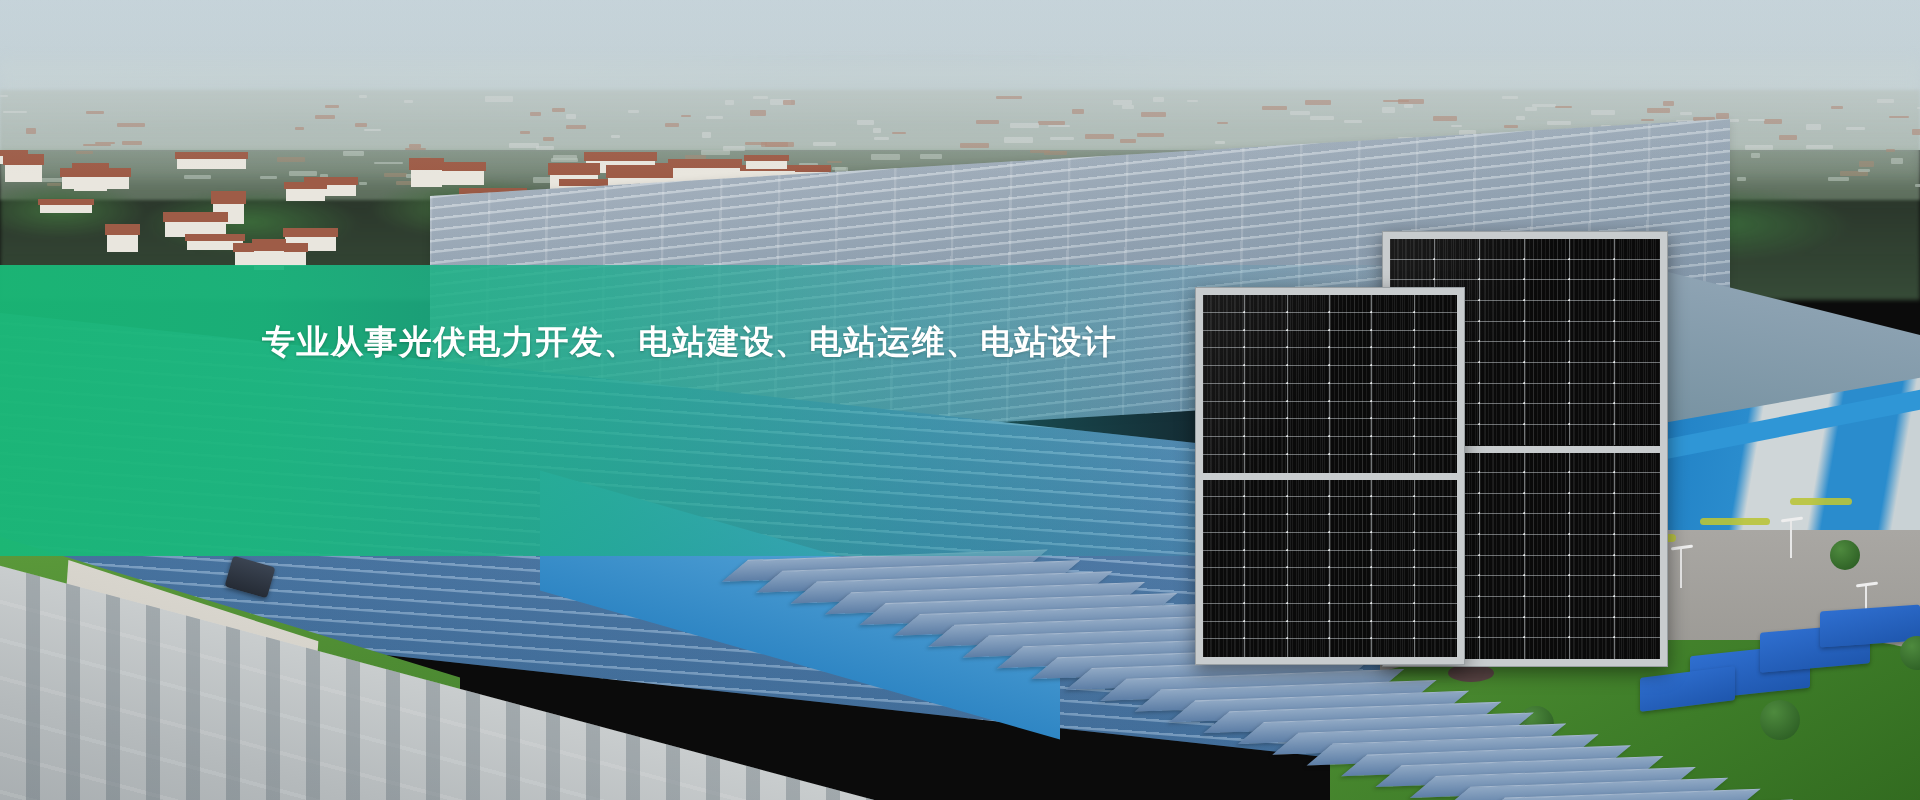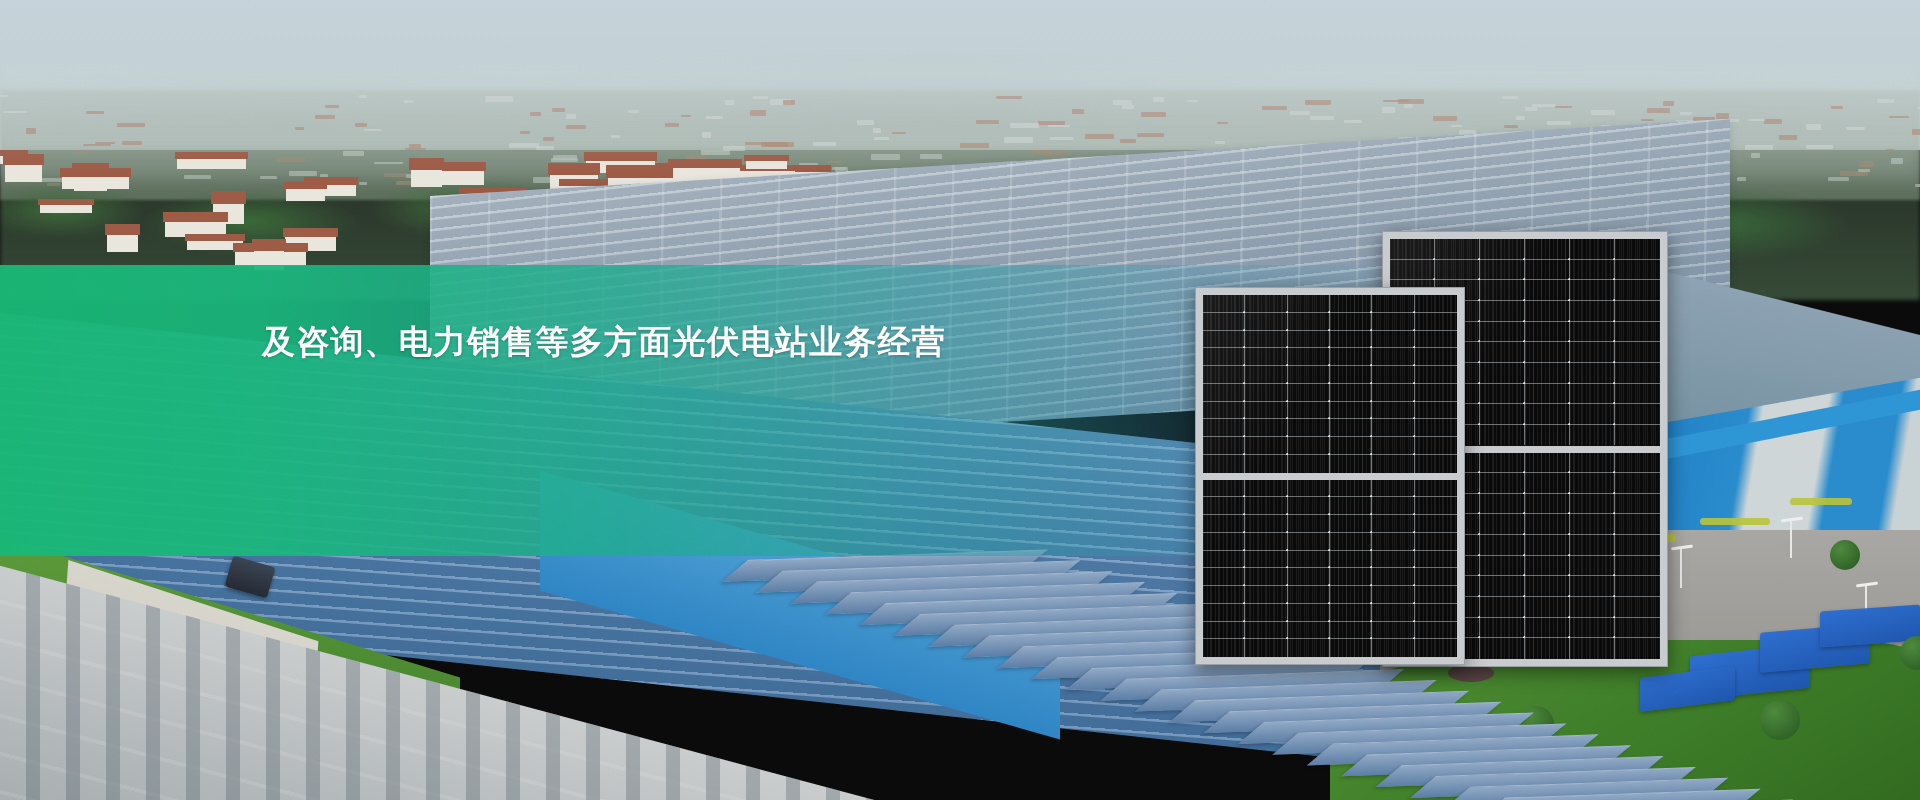--- a/index.html
+++ b/index.html
@@ -625,21 +625,21 @@
       </div>
     <div class="van"></div>
 
     <div class="phototone"></div>
   </div>
 
   <div class="overlay"></div>
 
   <div class="copy">
     <div class="headline">
-      <div>及咨询、电力销售等多方面光伏电站业务经营</div>
+      <div>专业从事光伏电力开发、电站建设、电站运维、电站设计</div>
     </div>
   </div>
 
   <div class="panel" id="panelBack" style="left:1382px; top:231px; width:286px; height:436px;">
       <div class="glass">
         <div class="half" style="grid-template-columns:repeat(6,1fr);grid-template-rows:repeat(10,1fr)">
           <div class="cell">
             <span class="dot"></span>
           </div>
           <div class="cell">

